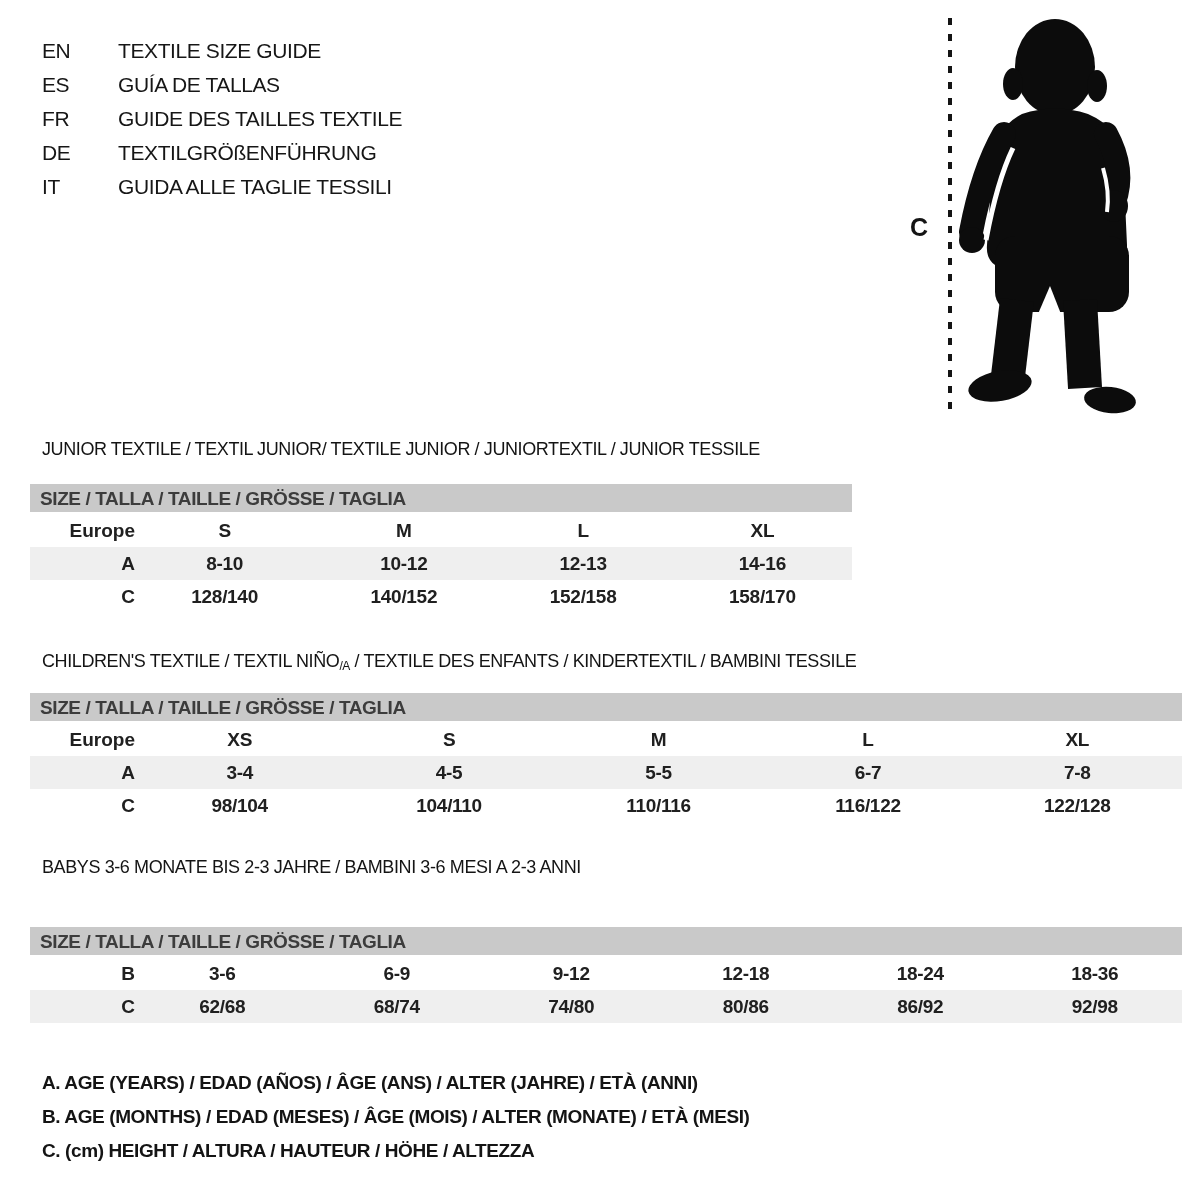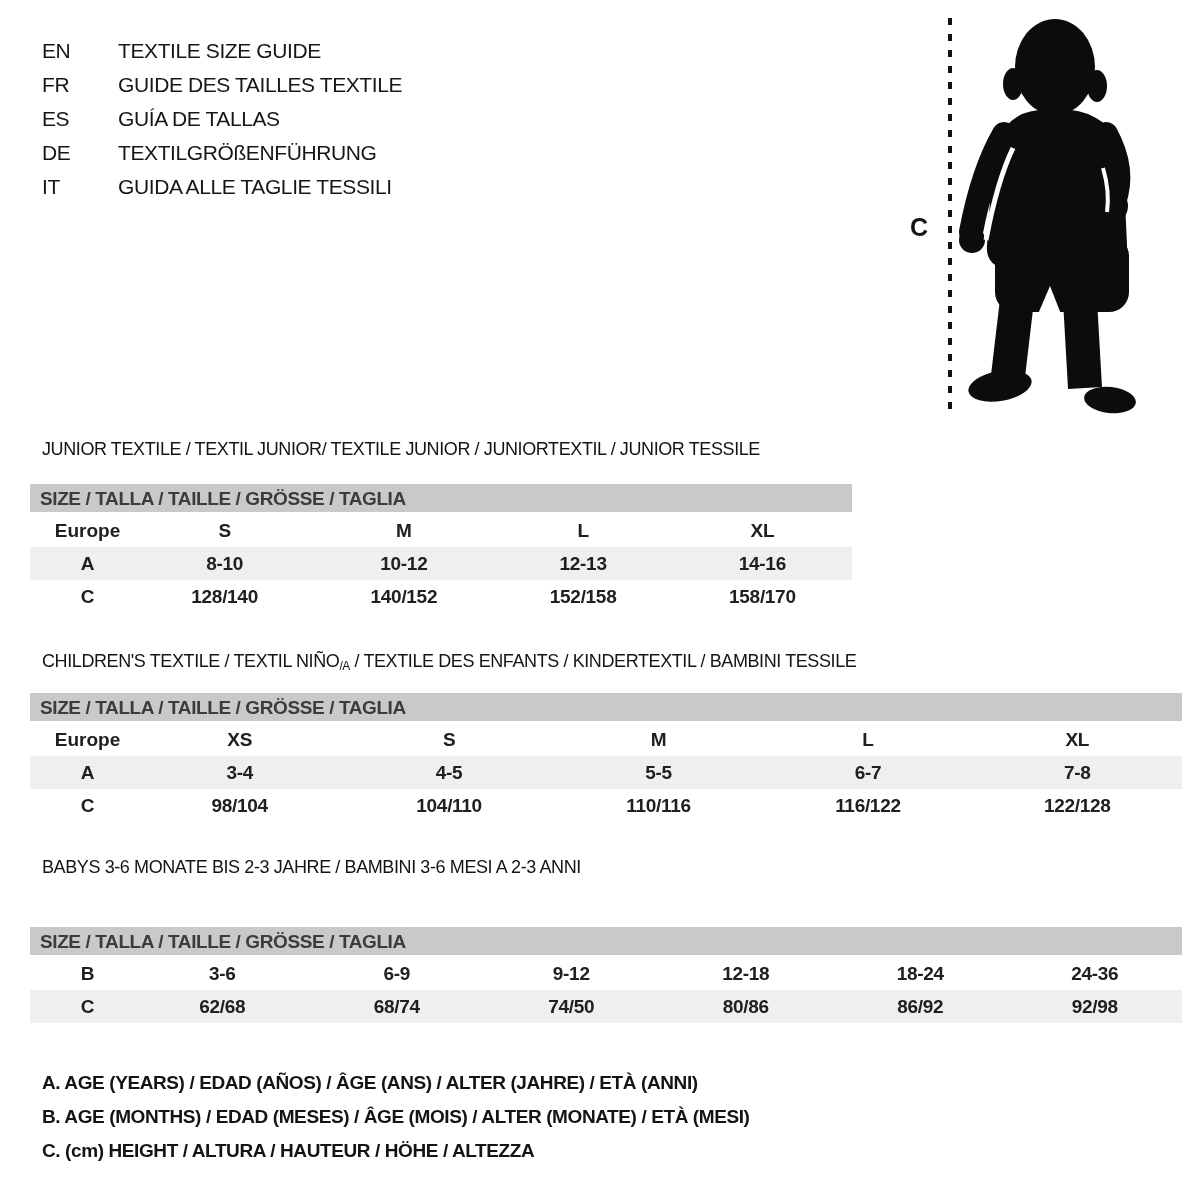--- a/index.html
+++ b/index.html
@@ -32,44 +32,44 @@
   #sec1 .size-table{top:48px;}
   #sec2 .size-table{top:76px;}
   .size-header{
     height:30px;line-height:30px;background:var(--header-bg,#c9c9c9);
     color:var(--header-ink,#3c3c3c);font-weight:700;font-size:19px;
     padding-left:10px;letter-spacing:-0.4px;border-bottom:2px solid #fff;
     box-sizing:border-box;
   }
   .trow{display:flex;height:33px;line-height:33px;font-weight:700;font-size:19px;color:#202020;}
   .trow.shaded{background:var(--shaded-bg,#efefef);}
-  .tlabel{width:105px;padding-left:10px;box-sizing:border-box;text-align:center;}
+  .tlabel{width:105px;padding-left:10px;box-sizing:border-box;text-align:right;}
   .tcell{flex:1;text-align:center;letter-spacing:-0.3px;}
 
   
   .legend{position:absolute;left:42px;top:1066px;}
   .legend-line{font-weight:700;font-size:19px;line-height:34px;letter-spacing:-0.4px;color:#141414;white-space:nowrap;}
 </style>
 </head>
 <body style="--header-bg: #c9c9c9; --shaded-bg: #efefef; --header-ink: #3c3c3c; --ink: #1c1c1c;">
 
 <div class="page">
 
   <div class="lang-block">
     <div class="lang-row">
       <span class="lang-code">EN</span>
       <span class="lang-title">TEXTILE SIZE GUIDE</span>
     </div>
     <div class="lang-row">
+      <span class="lang-code">ES</span>
+      <span class="lang-title">GUÍA DE TALLAS</span>
+    </div>
+    <div class="lang-row">
       <span class="lang-code">FR</span>
       <span class="lang-title">GUIDE DES TAILLES TEXTILE</span>
-    </div>
-    <div class="lang-row">
-      <span class="lang-code">ES</span>
-      <span class="lang-title">GUÍA DE TALLAS</span>
     </div>
     <div class="lang-row">
       <span class="lang-code">DE</span>
       <span class="lang-title">TEXTILGRÖßENFÜHRUNG</span>
     </div>
     <div class="lang-row">
       <span class="lang-code">IT</span>
       <span class="lang-title">GUIDA ALLE TAGLIE TESSILI</span>
     </div>
   </div>
@@ -171,27 +171,27 @@
     <div class="size-table">
       <div class="size-header">SIZE / TALLA / TAILLE / GRÖSSE / TAGLIA</div>
       <div class="rows">
           <div class="trow">
             <div class="tlabel">B</div>
             <div class="tcell">3-6</div>
             <div class="tcell">6-9</div>
             <div class="tcell">9-12</div>
             <div class="tcell">12-18</div>
             <div class="tcell">18-24</div>
-            <div class="tcell">24-36</div>
+            <div class="tcell">18-36</div>
           </div>
           <div class="trow shaded">
             <div class="tlabel">C</div>
             <div class="tcell">62/68</div>
             <div class="tcell">68/74</div>
-            <div class="tcell">74/50</div>
+            <div class="tcell">74/80</div>
             <div class="tcell">80/86</div>
             <div class="tcell">86/92</div>
             <div class="tcell">92/98</div>
           </div>
         </div>
     </div>
   </section>
 
   <div class="legend">
     <div class="legend-line">A. AGE (YEARS) / EDAD (AÑOS) / ÂGE (ANS) / ALTER (JAHRE) / ETÀ (ANNI)</div>

